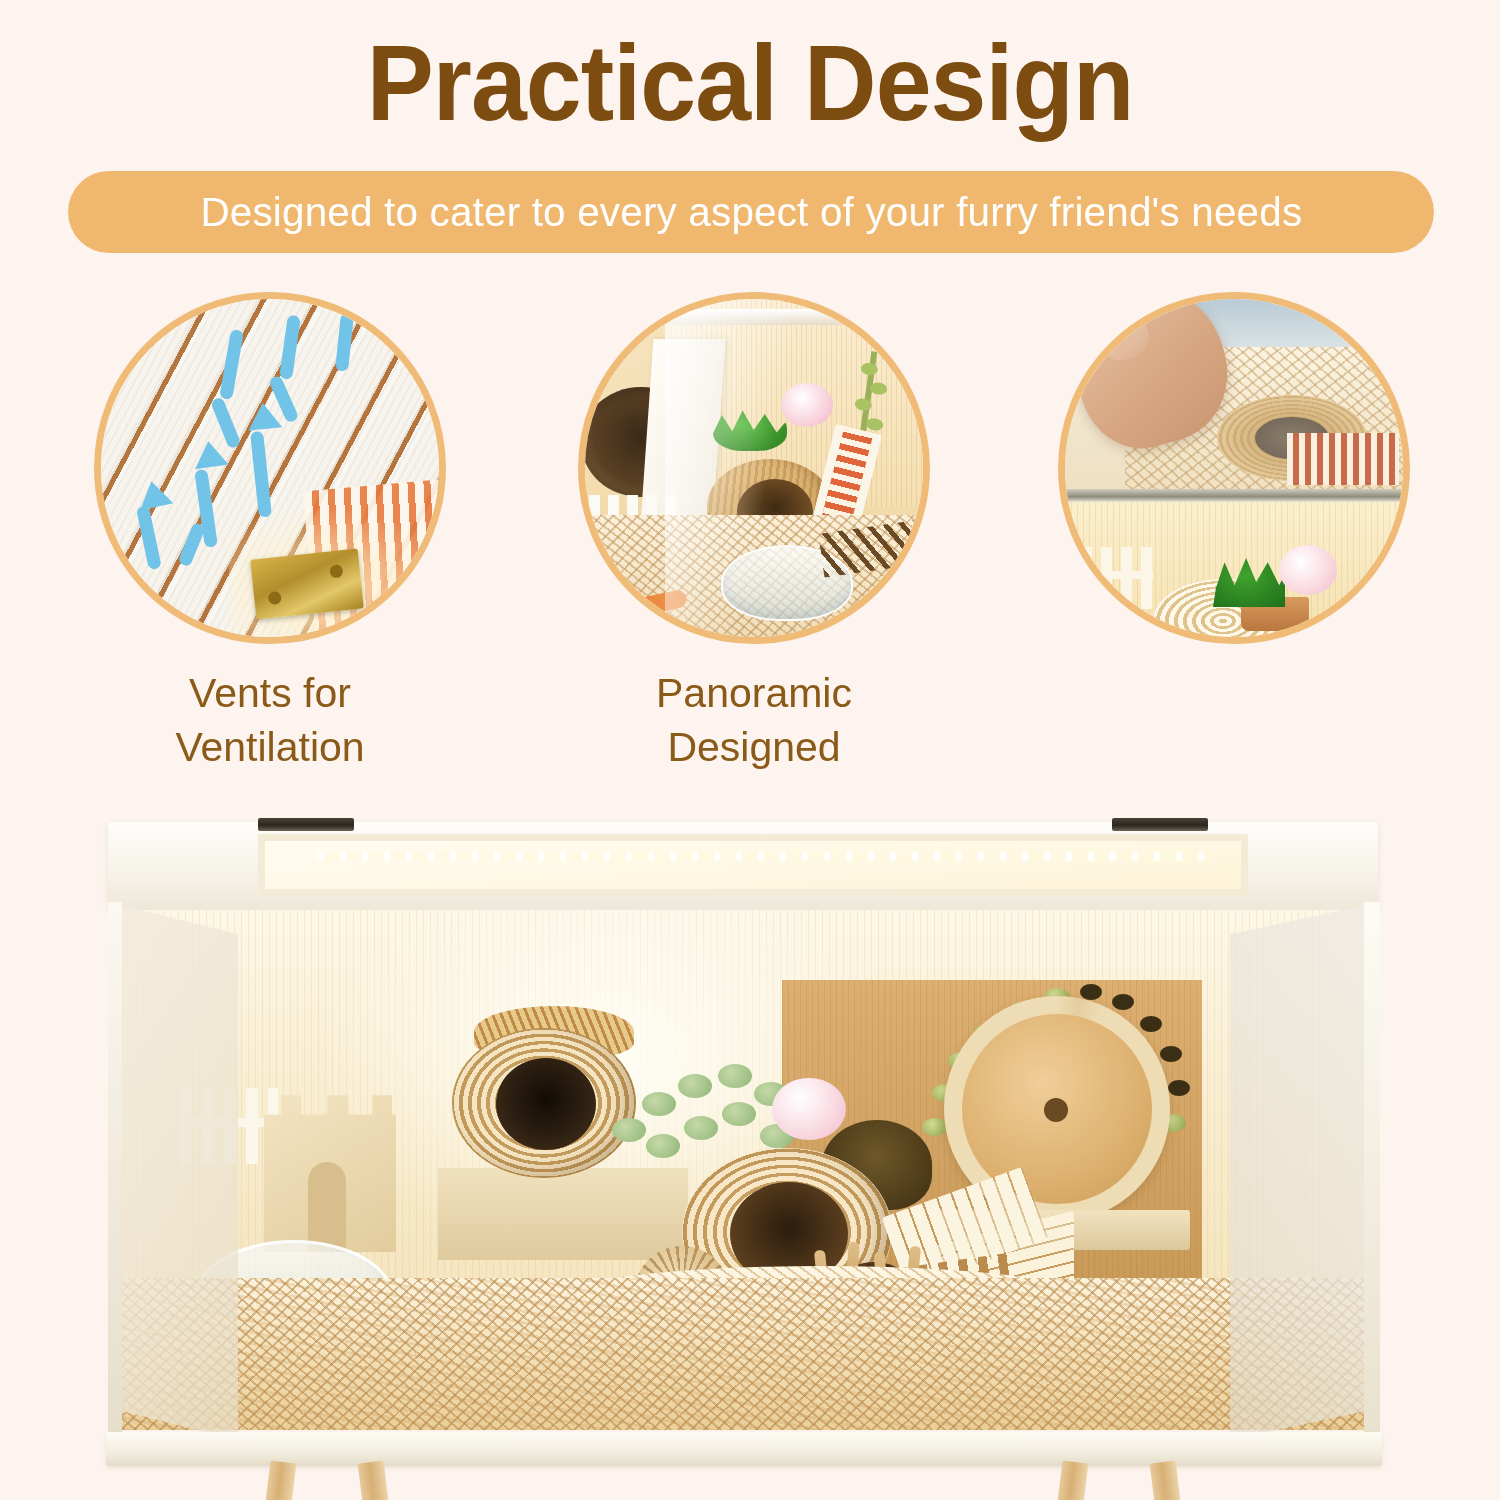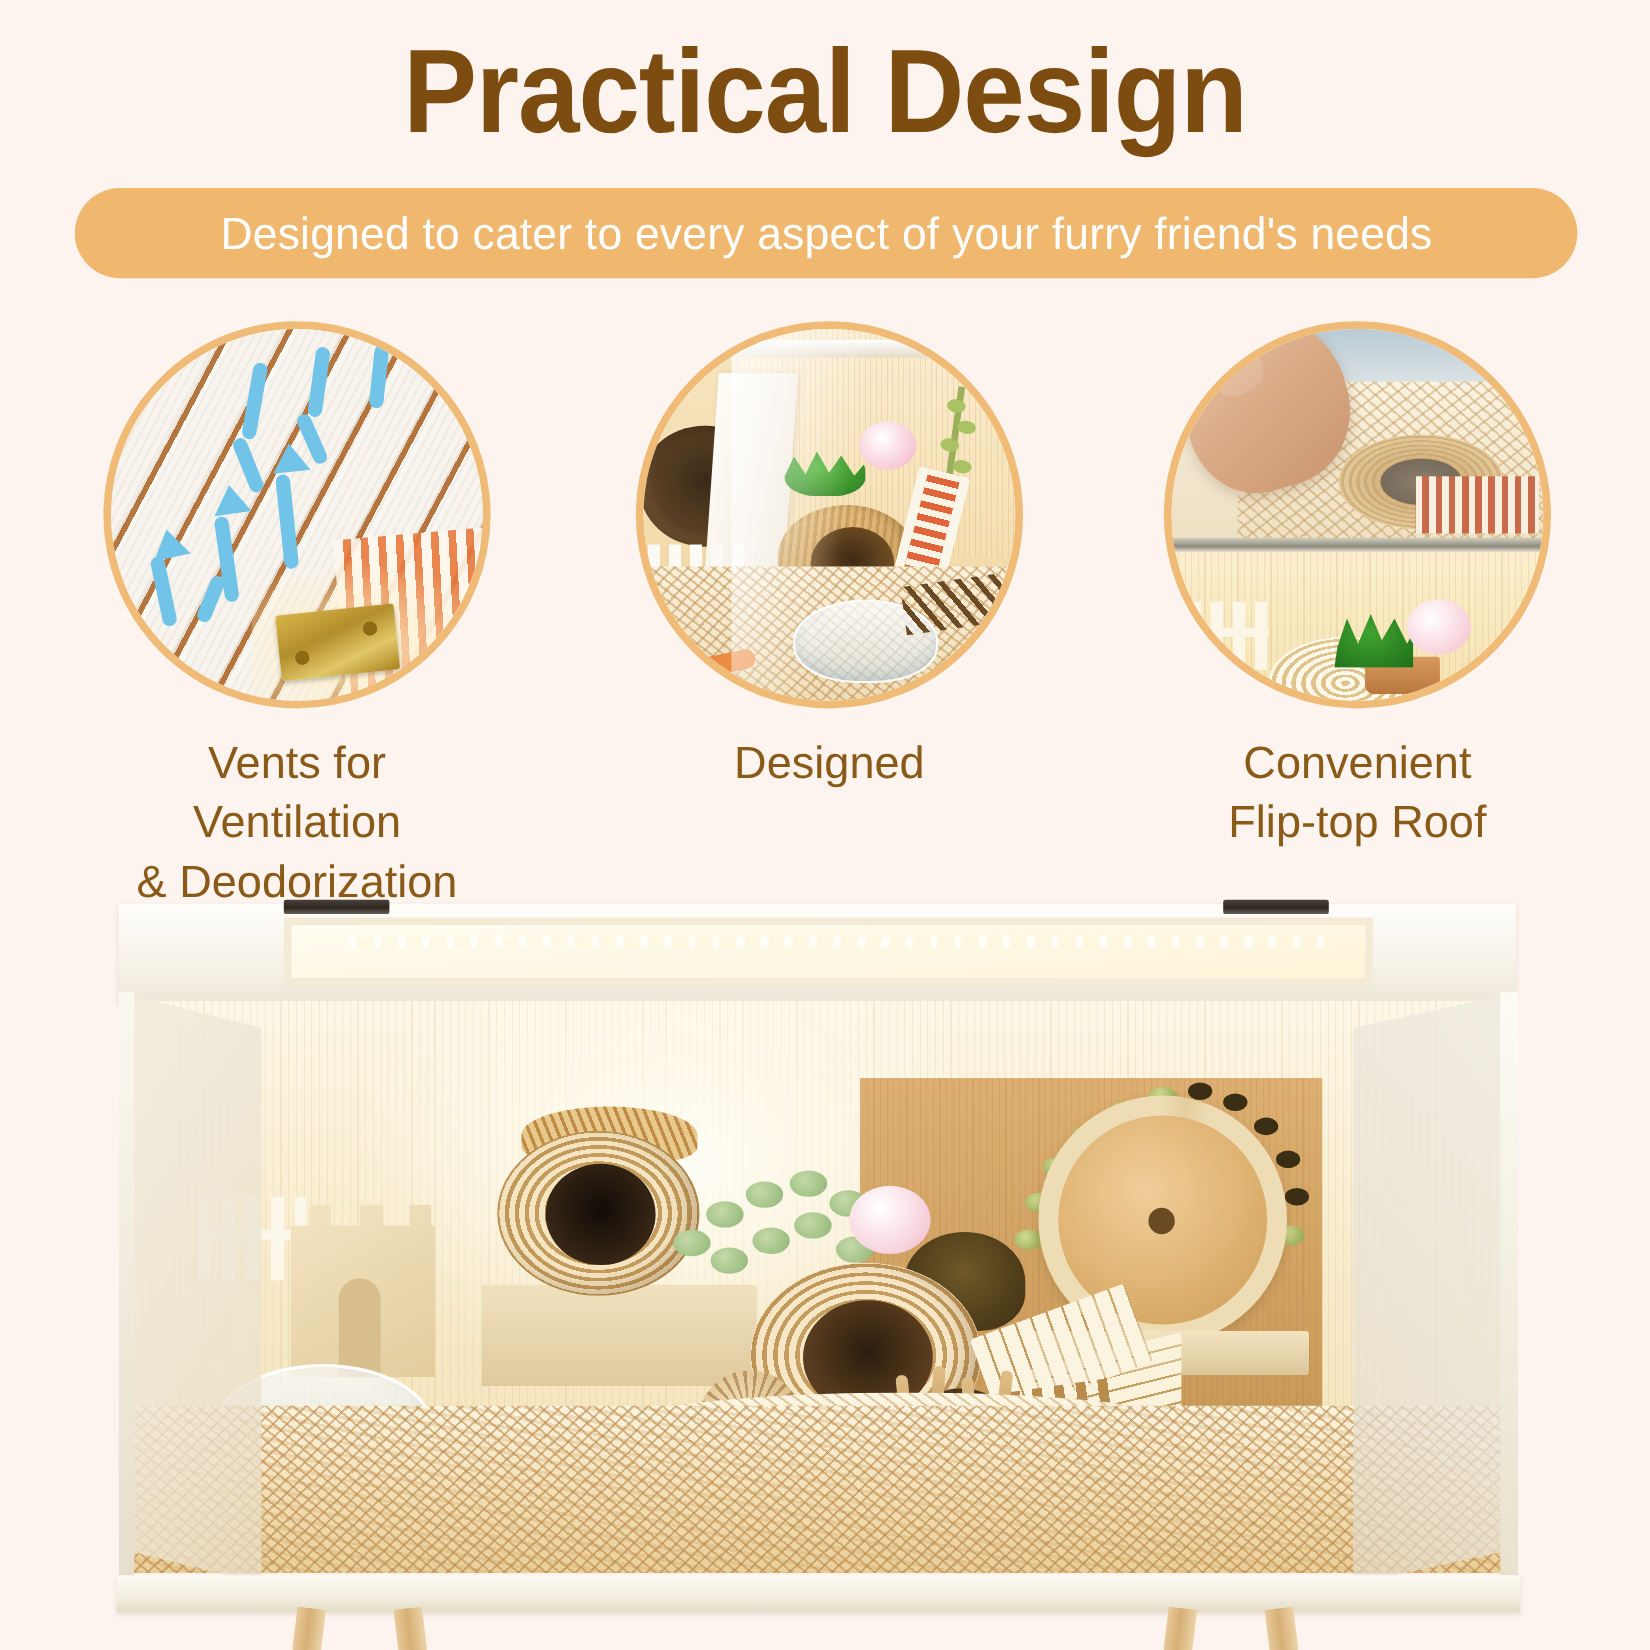--- a/index.html
+++ b/index.html
@@ -751,21 +751,20 @@
 
           <div class="arrow-sq" style="left:234px; top:14px; height:58px; transform:rotate(6deg);"></div>
           <div class="arrow-sq" style="left:76px; top:222px; width:13px; height:44px; transform:rotate(22deg);"></div>
         </div>
 
         <div class="hinge-brass"></div>
       </div>
     </div>
     <div class="feature-caption">
       <div>Vents for Ventilation</div>
-      <div>&amp; Deodorization</div>
     </div>
   </div>
 
   <div class="feature feature-2">
     <div class="circle">
       <div class="circle-inner">
         <div class="c2-bg"></div>
         <div class="c2-wall"></div>
         <div class="c2-topbar"></div>
         <div class="c2-nest-dark"></div>
@@ -783,20 +782,21 @@
         <div class="c2-tube"></div>
         <div class="c2-ladder"></div>
         <div class="bedding-2"></div>
         <div class="c2-dome"></div>
         <div class="c2-sticks"></div>
         <div class="c2-carrot"></div>
         <div class="c2-glare"></div>
       </div>
     </div>
     <div class="feature-caption">
+      <div>Panoramic</div>
       <div>Designed</div>
     </div>
   </div>
 
   <div class="feature feature-3">
     <div class="circle">
       <div class="circle-inner">
         <div class="c3-top">
           <div class="c3-sky"></div>
           <div class="c3-bed"></div>
@@ -808,24 +808,20 @@
         <div class="c3-glassline"></div>
         <div class="c3-lower">
           <div class="c3-fence"></div>
           <div class="c3-coil"></div>
           <div class="c3-pot"></div>
           <div class="c3-leaf"></div>
           <div class="c3-flower"></div>
         </div>
       </div>
     </div>
-    <div class="feature-caption">
-      <div>Convenient</div>
-      <div>Flip-top Roof</div>
-    </div>
   </div>
 </div>
 
 <div class="product">
 
   <div class="cage-lid">
     <div class="lid-glass"></div>
     <div class="lid-led"></div>
   </div>
   <div class="hinge hinge-left"></div>

